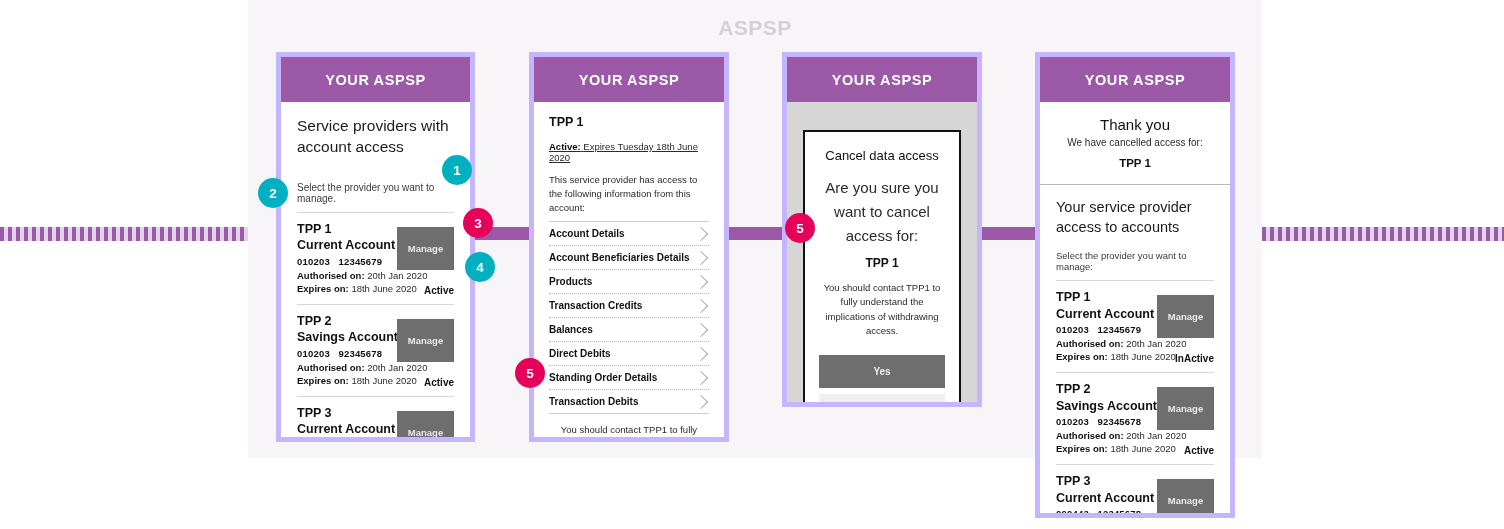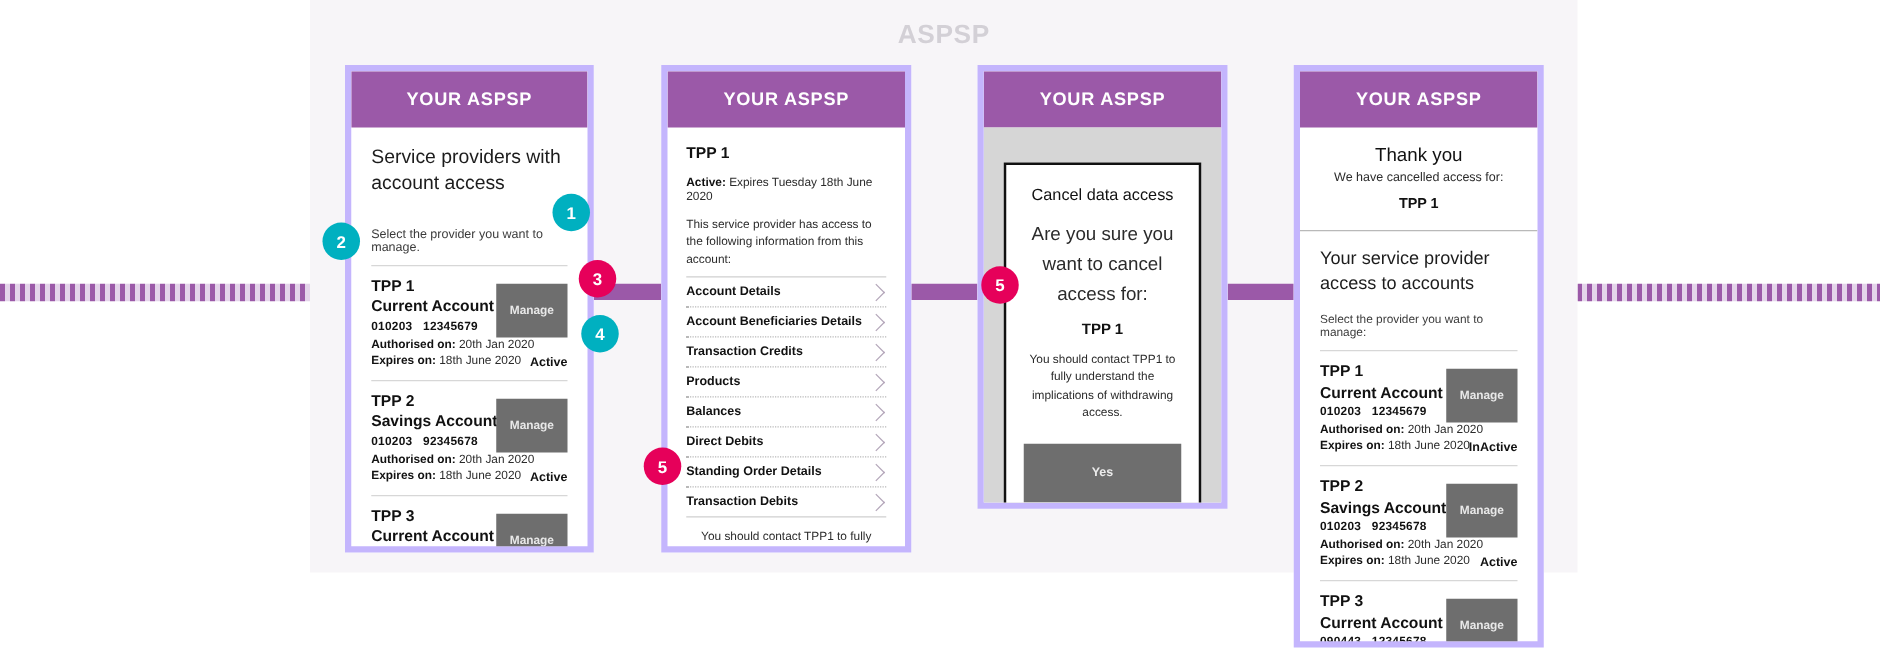--- a/index.html
+++ b/index.html
@@ -127,21 +127,21 @@
     border: none;
     font-family: "Liberation Sans", sans-serif;
   }
 
   
   #phone2 { left: 529px; top: 52px; width: 200px; height: 390px; }
   .s2-pad { padding: 13px 15px 0 15px; }
   .s2-tpp {
     font-size: 12.5px; font-weight: bold; color: #111; margin-bottom: 12px;
   }
-  .s2-active { font-size: 9.5px; color: #2b2b2b; margin-bottom: 10px; }
+  .s2-active { font-size: 9.5px; color: #2b2b2b; margin-bottom: 10px; text-decoration: underline; }
   .s2-active b { color: #111; }
   .s2-desc { font-size: 9.5px; color: #2b2b2b; line-height: 1.45; margin-bottom: 7px; }
 
   .perm-list { margin: 0 15px; }
   .perm-top-rule { height: 1px; background: #cfcfcf; }
   .perm-row {
     display: flex; align-items: center; justify-content: space-between;
     padding: 6px 0 6px 0;
     border-bottom: 1px dotted #b9b9b9;
   }
@@ -183,21 +183,21 @@
   }
   .s3-tpp {
     text-align: center; font-size: 12px; font-weight: bold; color: #111;
     margin-bottom: 11px;
   }
   .s3-note {
     text-align: center; font-size: 9.5px; color: #2b2b2b;
     line-height: 1.5; margin-bottom: 17px;
   }
   .s3-yes {
-    height: 47px; background: #6e6e6e; color: #ececec;
+    height: 33px; background: #6e6e6e; color: #ececec;
     font-size: 10px; font-weight: bold;
     display: flex; align-items: center; justify-content: center;
     margin-bottom: 6px; border: none;
     font-family: "Liberation Sans", sans-serif;
     width: 100%;
   }
   .s3-no {
     height: 33px; background: #efefef; color: #111;
     font-size: 10px; font-weight: bold;
     display: flex; align-items: center; justify-content: center;
@@ -332,25 +332,25 @@
       <div class="perm-top-rule"></div>
       <div class="perm-row">
         <span class="perm-label">Account Details</span>
         <span class="chev"></span>
       </div>
       <div class="perm-row">
         <span class="perm-label">Account Beneficiaries Details</span>
         <span class="chev"></span>
       </div>
       <div class="perm-row">
+        <span class="perm-label">Products</span>
+        <span class="chev"></span>
+      </div>
+      <div class="perm-row">
         <span class="perm-label">Transaction Credits</span>
-        <span class="chev"></span>
-      </div>
-      <div class="perm-row">
-        <span class="perm-label">Products</span>
         <span class="chev"></span>
       </div>
       <div class="perm-row">
         <span class="perm-label">Balances</span>
         <span class="chev"></span>
       </div>
       <div class="perm-row">
         <span class="perm-label">Direct Debits</span>
         <span class="chev"></span>
       </div>

